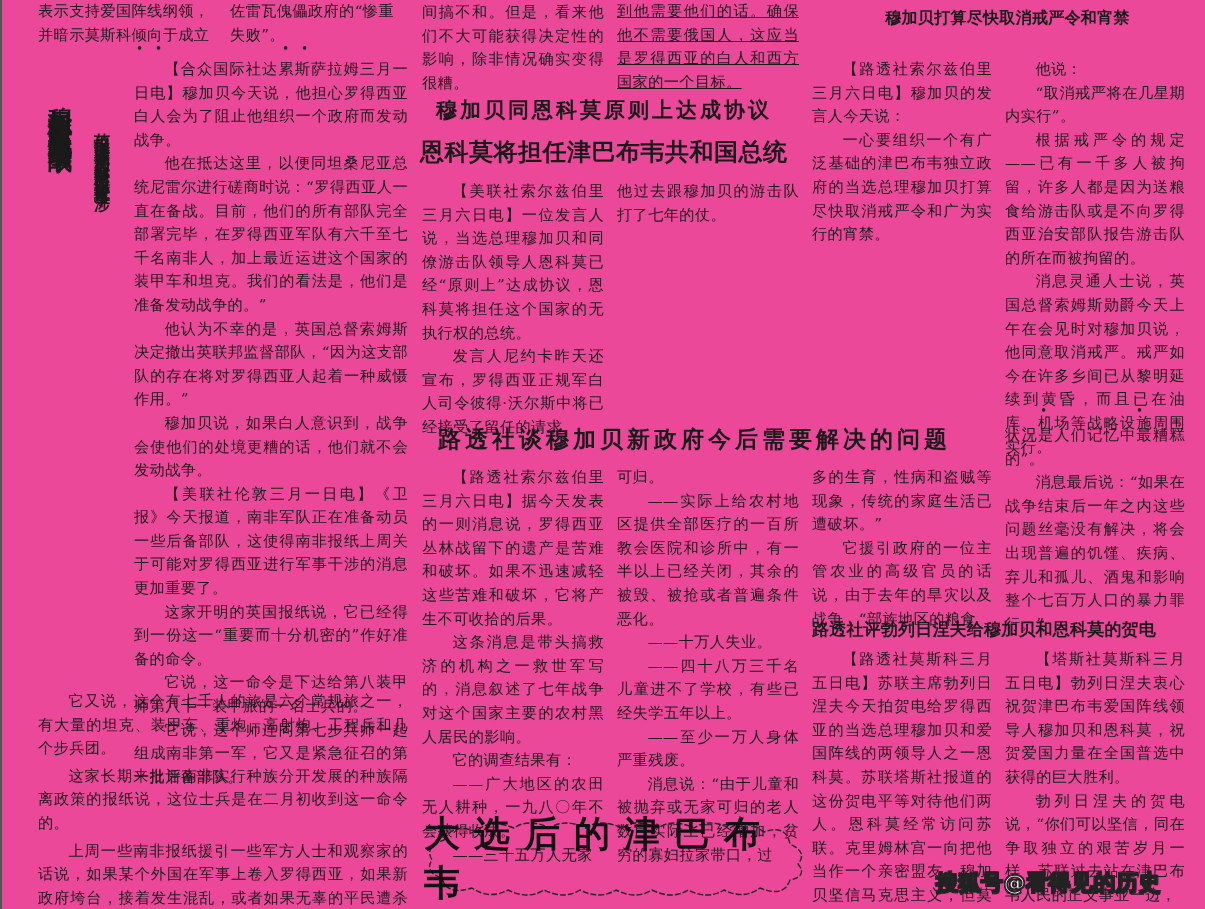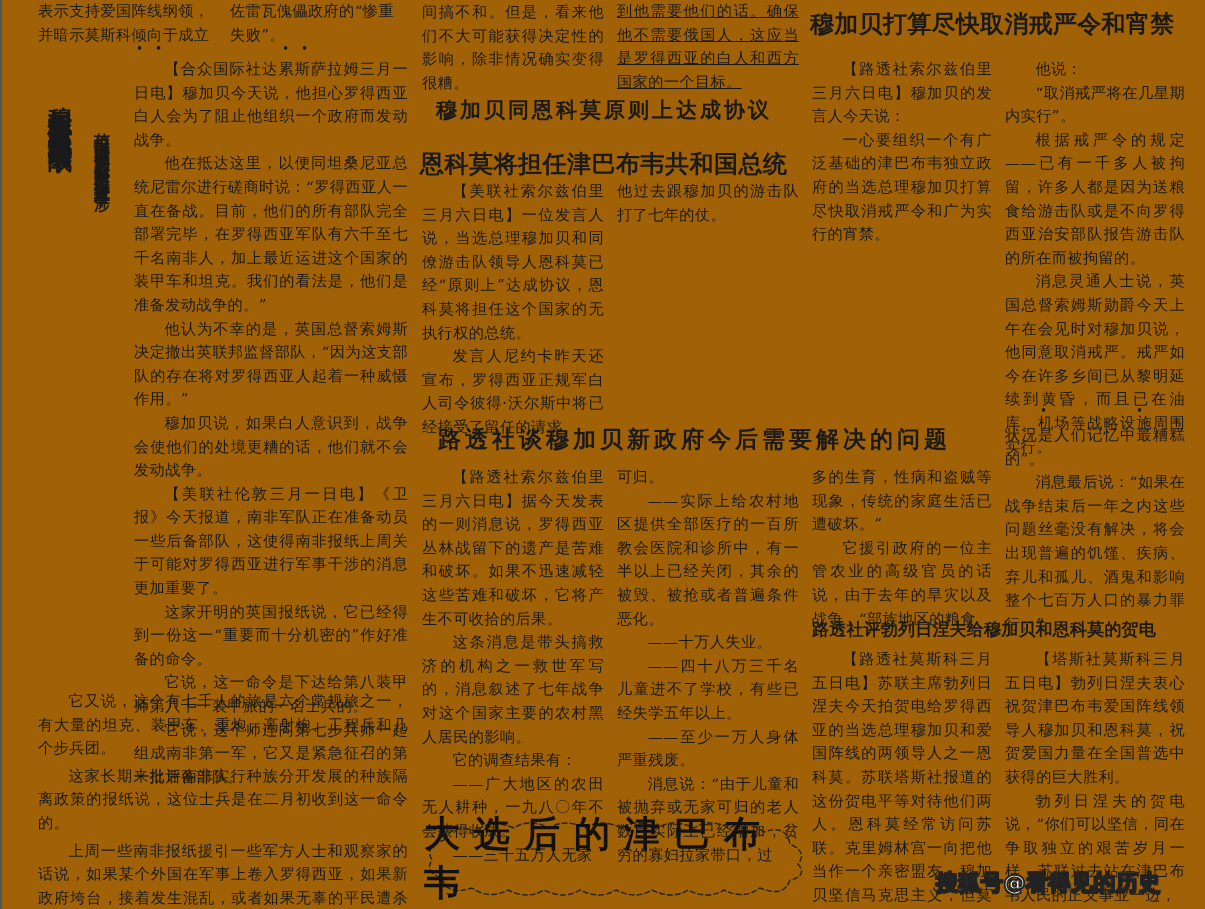--- a/index.html
+++ b/index.html
@@ -1,18 +1,18 @@
 <!DOCTYPE html>
 <html><head>
 <meta charset="utf-8">
 <style>
   html, body { margin:0; padding:0; background:#ffffff; }
   body { width:1205px; height:909px; position:relative; overflow:hidden;
          font-family:"DejaVu Serif","Liberation Serif",serif; color:#1a1a1a; }
-  .page { position:absolute; left:0; top:0; width:1205px; height:909px; background:#a16207; }
+  .page { position:absolute; left:0; top:0; width:1205px; height:909px; background:#ec4899; }
   .left-rule { position:absolute; left:0; top:0; width:2px; height:909px; background:#555; }
   .col { position:absolute; font-size:15.2px; line-height:23.6px; letter-spacing:0.4px; text-align:justify; }
   .col p { margin:0; text-indent:2em; }
   .col p.noindent { text-indent:0; }
   .hl-kai { font-family:"DejaVu Serif",serif; font-weight:bold; }
   .hl-hei { font-family:"DejaVu Sans",sans-serif; font-weight:bold; }
   .vert { position:absolute; writing-mode:vertical-rl; text-orientation:upright; }
   .dots { position:absolute; font-size:12px; letter-spacing:4px; }
   .cloud { position:absolute; left:424px; top:818px; width:384px; height:82px; }
   .cloud svg { position:absolute; left:0; top:0; }
@@ -58,31 +58,31 @@
     <p>它说，这一命令是下达给第八装甲师第八十一装甲旅的一名士兵的。</p>
     <p>它说，这个师连同第七步兵师一起组成南非第一军，它又是紧急征召的第一批后备部队。</p>
   </div>
   <div class="col" style="left:38px; top:690px; width:370px;">
     <p>它又说，这个有七千人的旅是六个常规旅之一，有大量的坦克、装甲车、重炮、高射炮、工程兵和几个步兵团。</p>
     <p style="margin-top:4px;">这家长期来批评南非实行种族分开发展的种族隔离政策的报纸说，这位士兵是在二月初收到这一命令的。</p>
     <p style="margin-top:4px;">上周一些南非报纸援引一些军方人士和观察家的话说，如果某个外国在军事上卷入罗得西亚，如果新政府垮台，接着发生混乱，或者如果无辜的平民遭杀害，南非部队就可能干涉罗得西亚。</p>
   </div>
 
   <div class="hl-kai" style="position:absolute; left:436px; top:96px; width:360px; font-size:21px; letter-spacing:3px;">穆加贝同恩科莫原则上达成协议</div>
-  <div class="hl-hei" style="position:absolute; left:420px; top:148px; width:390px; font-size:24px; letter-spacing:0.5px;">恩科莫将担任津巴布韦共和国总统</div>
+  <div class="hl-hei" style="position:absolute; left:420px; top:136px; width:390px; font-size:24px; letter-spacing:0.5px;">恩科莫将担任津巴布韦共和国总统</div>
 
   <div class="col" style="left:422px; top:180px; width:182px;">
     <p>【美联社索尔兹伯里三月六日电】一位发言人说，当选总理穆加贝和同僚游击队领导人恩科莫已经“原则上”达成协议，恩科莫将担任这个国家的无执行权的总统。</p>
     <p>发言人尼约卡昨天还宣布，罗得西亚正规军白人司令彼得·沃尔斯中将已经接受了留任的请求。</p>
   </div>
   <div class="col" style="left:617px; top:180px; width:182px;">
     <p class="noindent">他过去跟穆加贝的游击队打了七年的仗。</p>
   </div>
 
-  <div class="hl-hei" style="position:absolute; left:810px; top:8px; width:395px; font-size:24px; letter-spacing:0.3px;">穆加贝打算尽快取消戒严令和宵禁</div>
+  <div class="hl-hei" style="position:absolute; left:810px; top:8px; width:395px; font-size:16px; letter-spacing:0.3px;text-align:center;">穆加贝打算尽快取消戒严令和宵禁</div>
   <div class="col" style="left:812px; top:58px; width:180px;">
     <p>【路透社索尔兹伯里三月六日电】穆加贝的发言人今天说：</p>
     <p>一心要组织一个有广泛基础的津巴布韦独立政府的当选总理穆加贝打算尽快取消戒严令和广为实行的宵禁。</p>
   </div>
   <div class="col" style="left:1005px; top:58px; width:180px;">
     <p>他说：</p>
     <p>“取消戒严将在几星期内实行”。</p>
     <p>根据戒严令的规定——已有一千多人被拘留，许多人都是因为送粮食给游击队或是不向罗得西亚治安部队报告游击队的所在而被拘留的。</p>
     <p>消息灵通人士说，英国总督索姆斯勋爵今天上午在会见时对穆加贝说，他同意取消戒严。戒严如今在许多乡间已从黎明延续到黄昏，而且已在油库、机场等战略设施周围实行。</p>
   </div>

